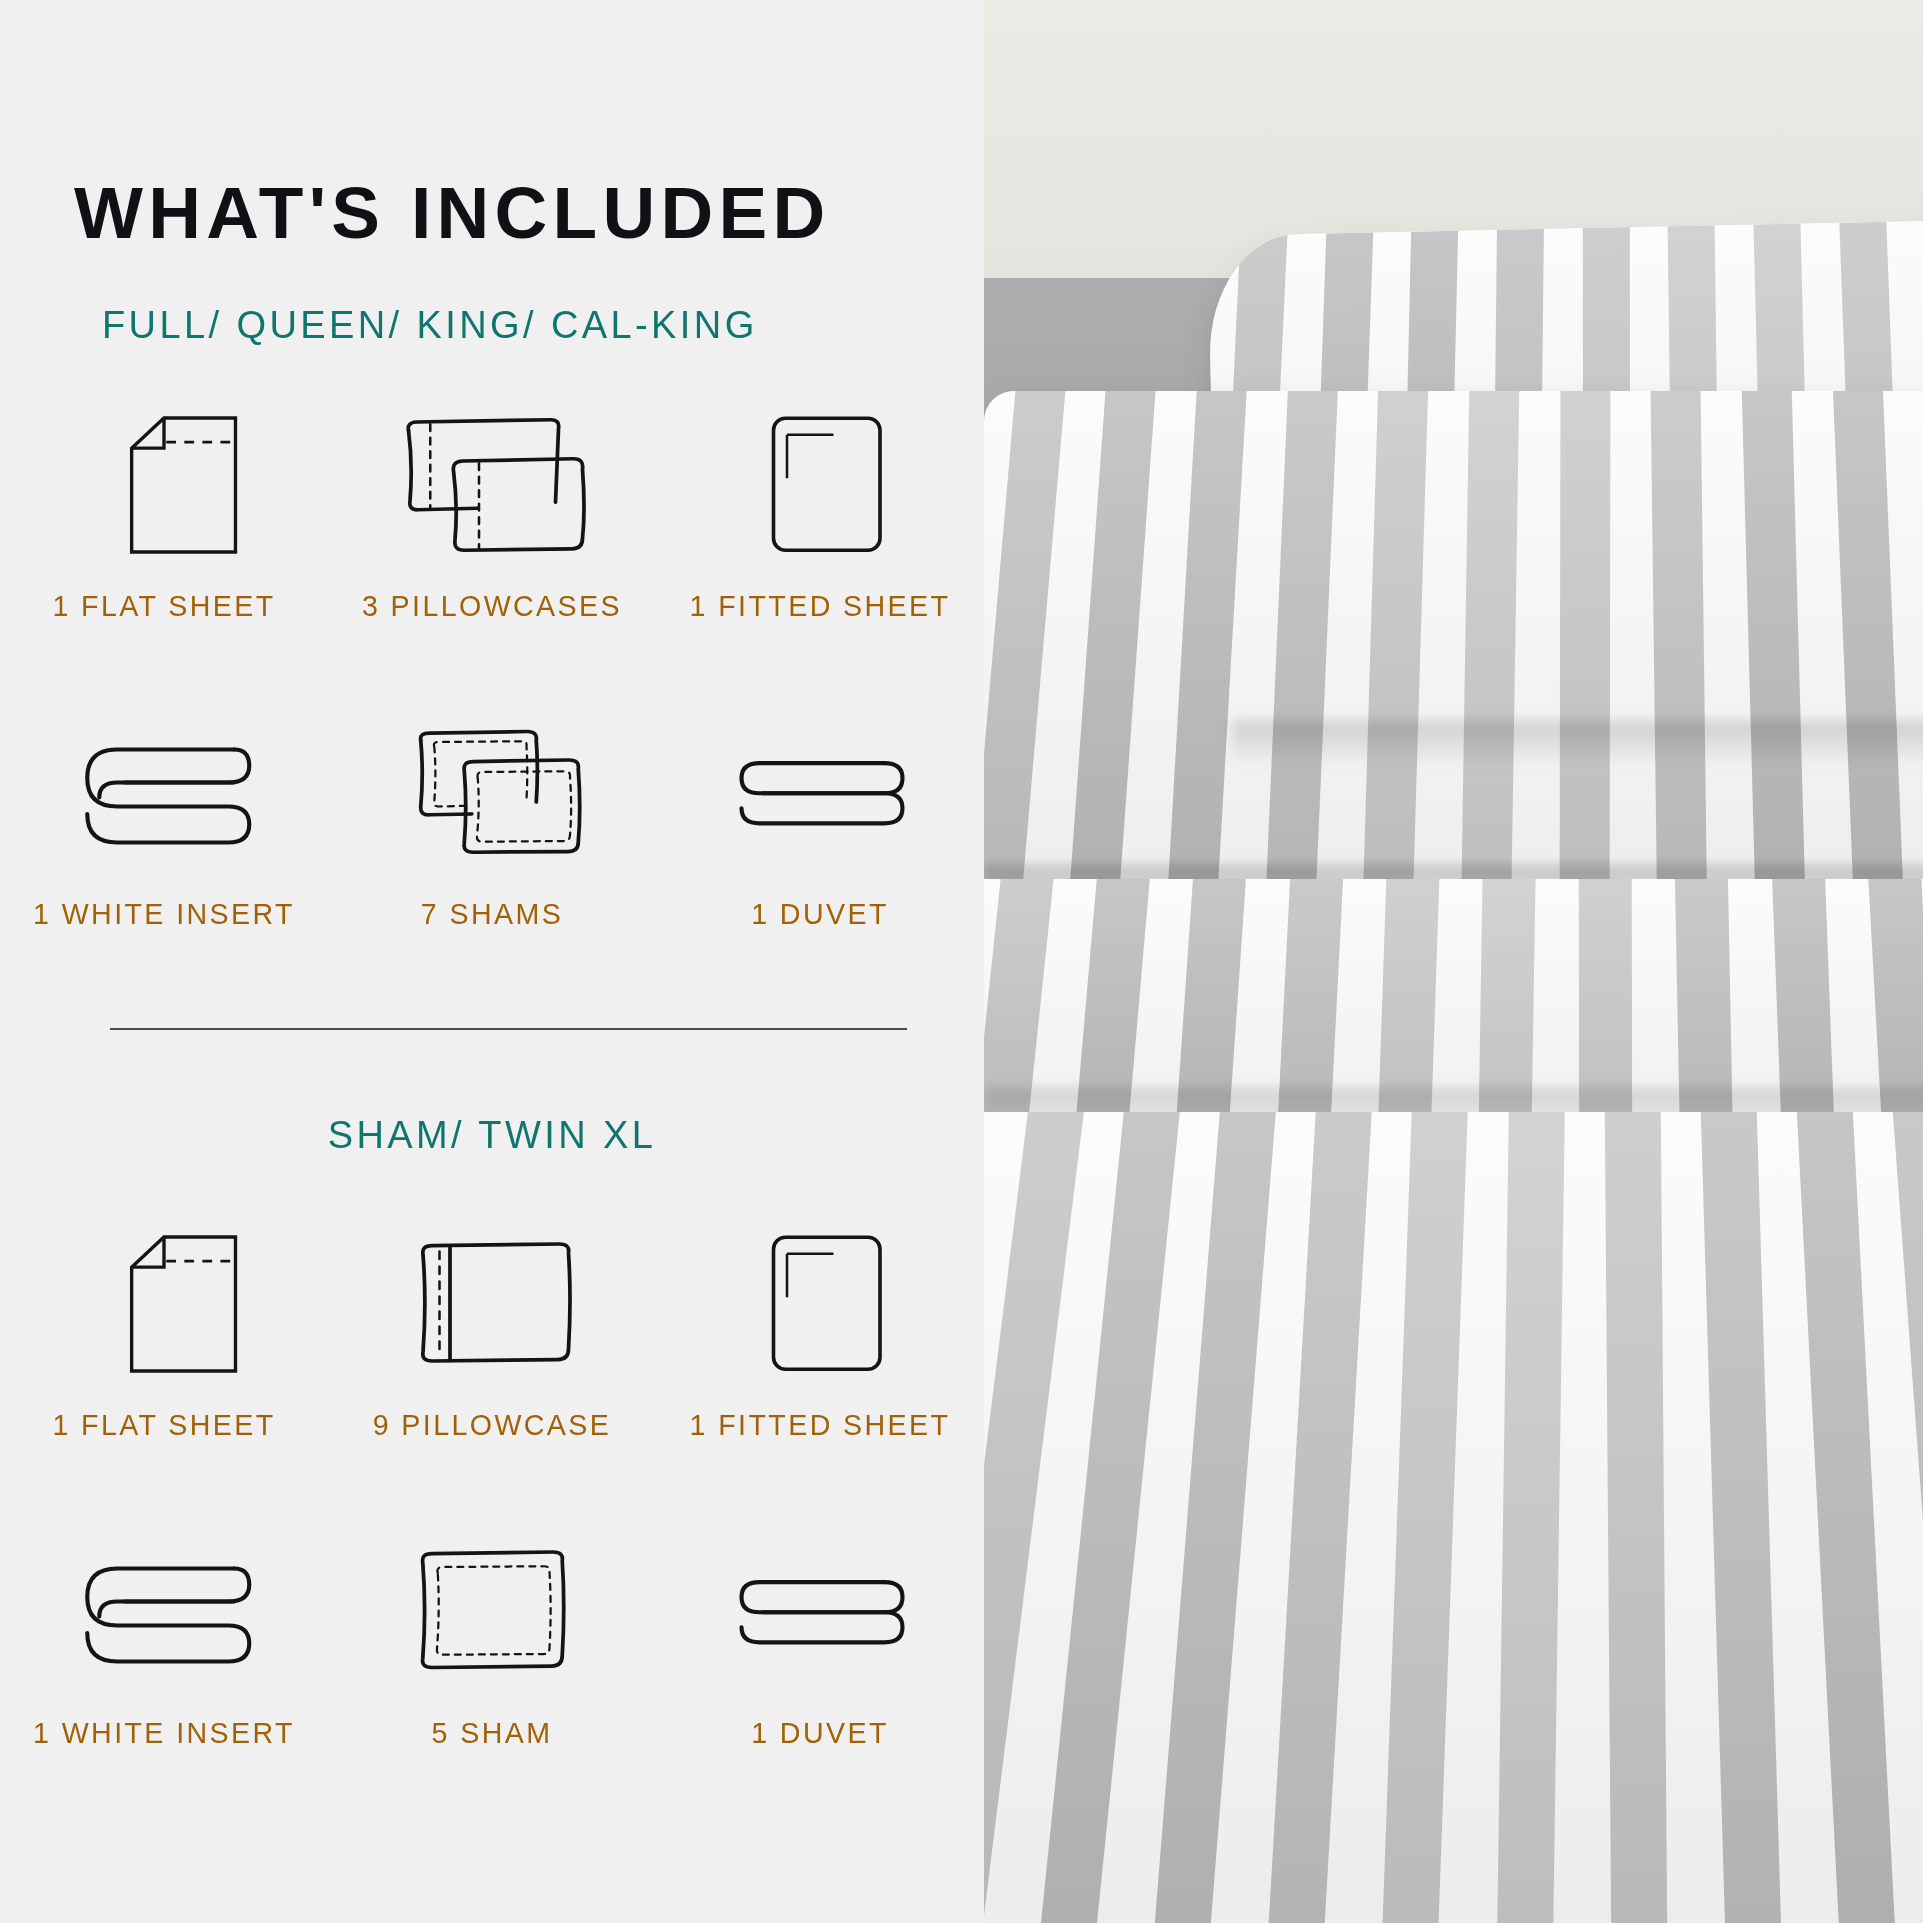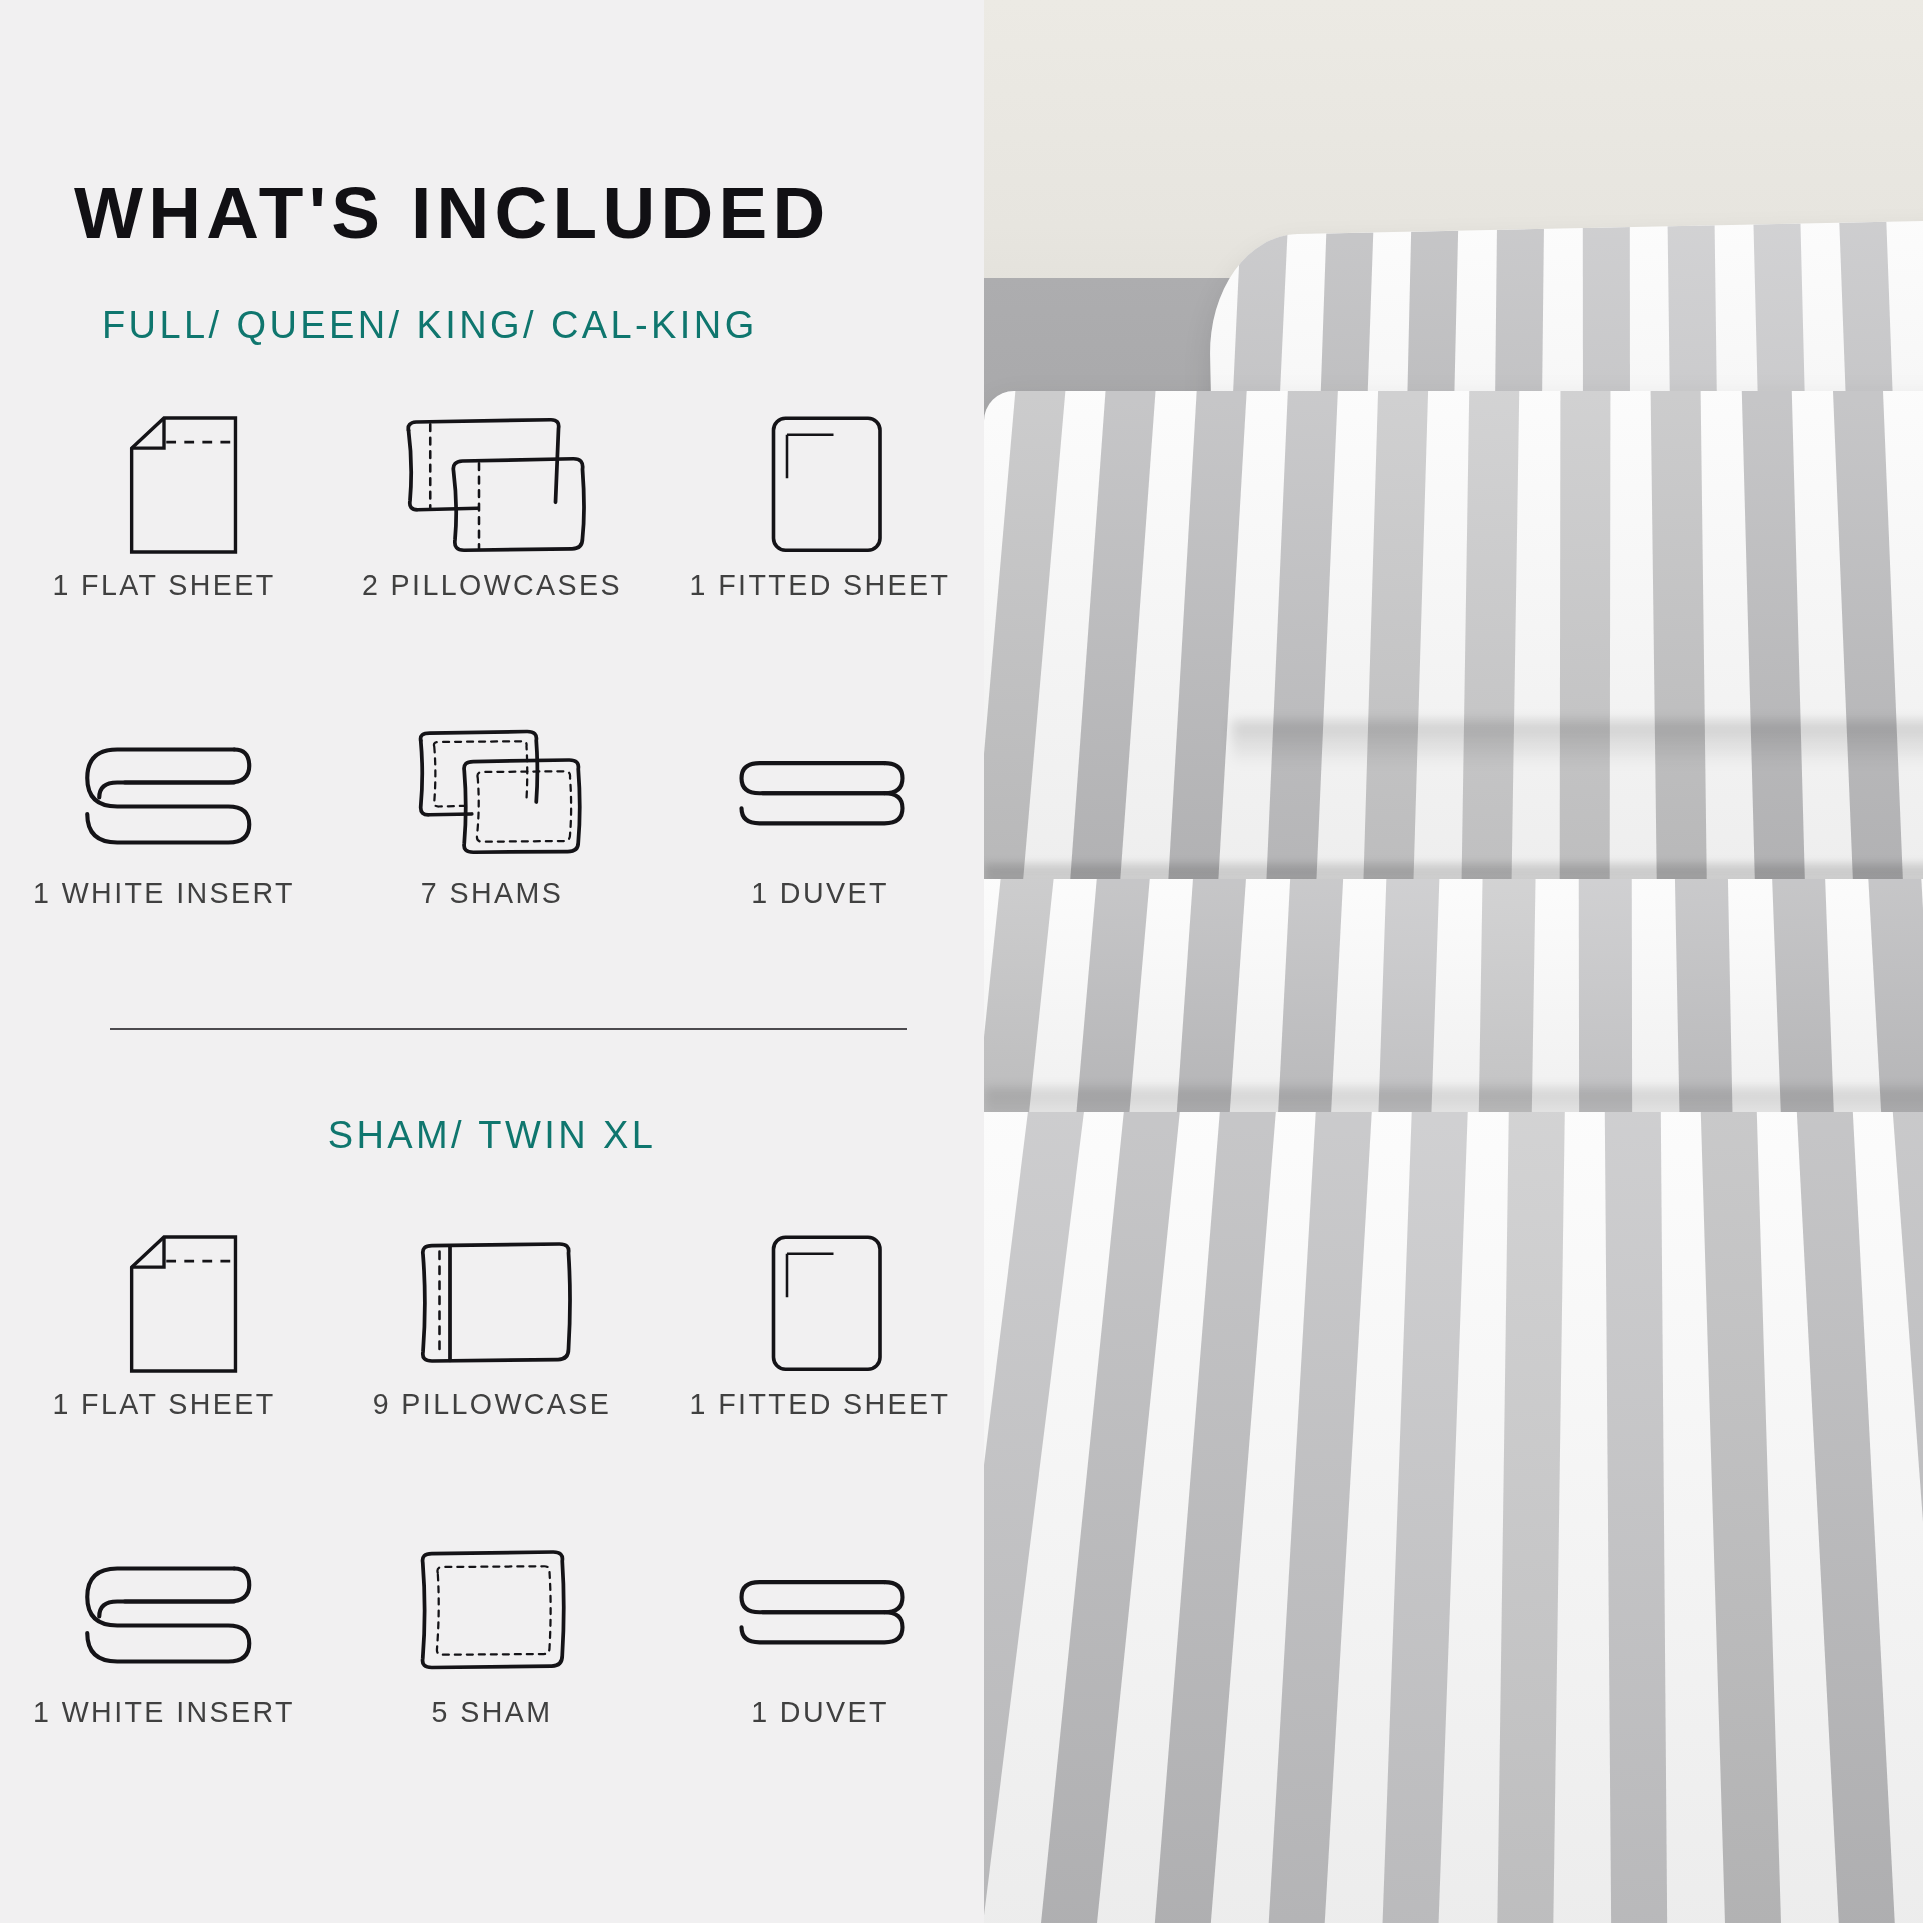--- a/index.html
+++ b/index.html
@@ -52,24 +52,24 @@
   .cell {
     display:flex; flex-direction:column;
     align-items:center; justify-content:flex-end;
   }
   .icon-box {
     height:154px; width:100%;
     display:flex; align-items:center; justify-content:center;
   }
   .icon-box svg { display:block; overflow:visible; }
   .cell-label {
-    margin-top:9px;
+    margin-top:30px;
     font-size:28.6px; font-weight:300;
     letter-spacing:2.4px;
-    color:#404040;
+    color:#a16207;
     white-space:nowrap;
     font-stretch:condensed;
   }
 
   .divider {
     position:absolute; left:110px; top:1028px;
     width:797px; height:2.3px; background:#4c4a4e;
   }
 
   
@@ -179,21 +179,21 @@
       <div class="cell">
         <div class="icon-box">
           <svg width="195" height="143" viewBox="0 0 260 190" fill="none" stroke="#141317" stroke-width="5" stroke-linejoin="round" stroke-linecap="round">
             <path d="M18 24 Q16 14 28 13 L208 10 Q220 10 218 22 L214 120"></path>
             <path d="M18 24 Q24 70 20 118 Q18 130 30 130 L110 128"></path>
             <path d="M47 16 L47 128" stroke-dasharray="9 9" stroke-width="3.4"></path>
             <path d="M78 78 Q76 66 90 65 L238 62 Q252 62 250 76 Q254 130 250 168 Q250 182 236 182 L92 184 Q78 184 80 170 Q84 126 78 78 Z"></path>
             <path d="M112 68 L112 182" stroke-dasharray="9 9" stroke-width="3.4"></path>
           </svg>
         </div>
-        <div class="cell-label">2 PILLOWCASES</div>
+        <div class="cell-label">3 PILLOWCASES</div>
       </div>
 
       <div class="cell">
         <div class="icon-box">
           <svg width="150" height="143" viewBox="0 0 200 190" fill="none" stroke="#141317" stroke-width="4.8" stroke-linejoin="round">
             <rect x="38" y="8" width="142" height="176" rx="16"></rect>
             <path d="M56 30 L56 88 M56 30 L118 30" stroke-width="3.4"></path>
           </svg>
         </div>
         <div class="cell-label">1 FITTED SHEET</div>

